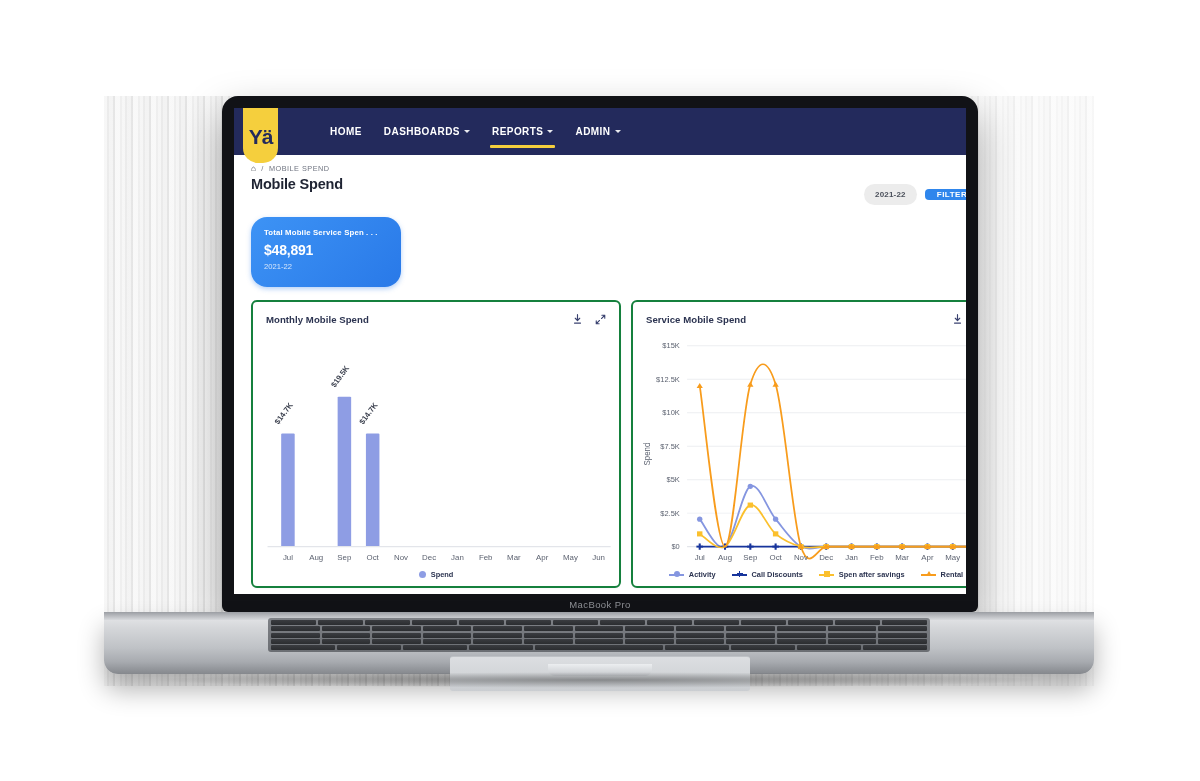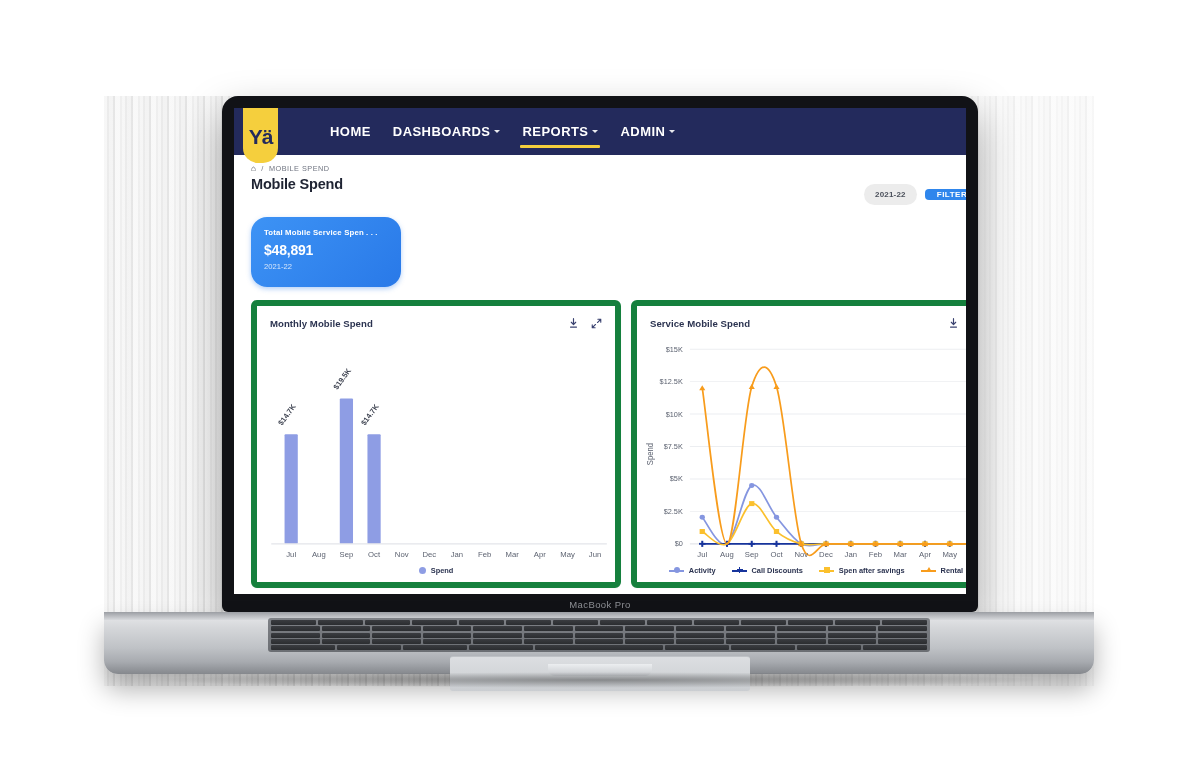--- a/index.html
+++ b/index.html
@@ -92,21 +92,21 @@
     background:#f5cf3d;border-radius:0 0 15px 15px;
     display:flex;align-items:center;justify-content:center;
   }
   #logo-text{
     color:#232a5c;font-size:21px;font-weight:bold;letter-spacing:-1px;
     font-family:"Liberation Sans",sans-serif;line-height:1;margin-top:2px;
   }
   #nav-items{display:flex;align-items:center;margin-left:85px;height:47px;}
   .nav-item{
     position:relative;display:flex;align-items:center;gap:4px;
-    padding:0 11px;height:47px;color:#ffffff;font-size:13px;font-weight:bold;
+    padding:0 11px;height:47px;color:#ffffff;font-size:10px;font-weight:bold;
     letter-spacing:.45px;cursor:pointer;
   }
   .nav-item .caret{
     width:0;height:0;border-left:3px solid transparent;border-right:3px solid transparent;
     border-top:3.4px solid #ffffff;display:inline-block;opacity:.9;
   }
   .nav-item.active::after{
     content:"";position:absolute;left:9px;right:9px;bottom:7px;height:3px;background:#f5cf3d;border-radius:1px;
   }
   #avatar{
@@ -138,21 +138,21 @@
     color:#fff;padding:11px 13px;box-sizing:border-box;
     box-shadow:0 2px 5px rgba(41,121,232,.35);
   }
   #kpi-label{font-size:7.8px;font-weight:bold;letter-spacing:.15px;white-space:nowrap;overflow:hidden;}
   #kpi-value{font-size:14px;font-weight:bold;margin-top:5px;letter-spacing:-.2px;}
   #kpi-sub{font-size:7.6px;margin-top:4px;color:#d6e6fb;}
 
   
   #charts{display:flex;gap:10px;margin-top:13px;}
   .card{
-    flex:1;background:#fff;border:6px solid #15803d;border-radius:6px;
+    flex:1;background:#fff;border:2px solid #15803d;border-radius:6px;
     height:288px;position:relative;box-sizing:border-box;
     box-shadow:0 1px 2px rgba(0,0,0,.03);overflow:hidden;
   }
   .card-head{display:flex;align-items:flex-start;justify-content:space-between;padding:12px 13px 0 13px;}
   .card-title{font-size:9.6px;font-weight:bold;color:#2b3350;letter-spacing:.05px;}
   .card-icons{display:flex;align-items:center;gap:12px;}
   .icn{cursor:pointer;display:block;}
 
   .plot{position:absolute;left:0;right:0;top:26px;bottom:0;}
   .chart-svg{display:block;width:100%;height:100%;}

